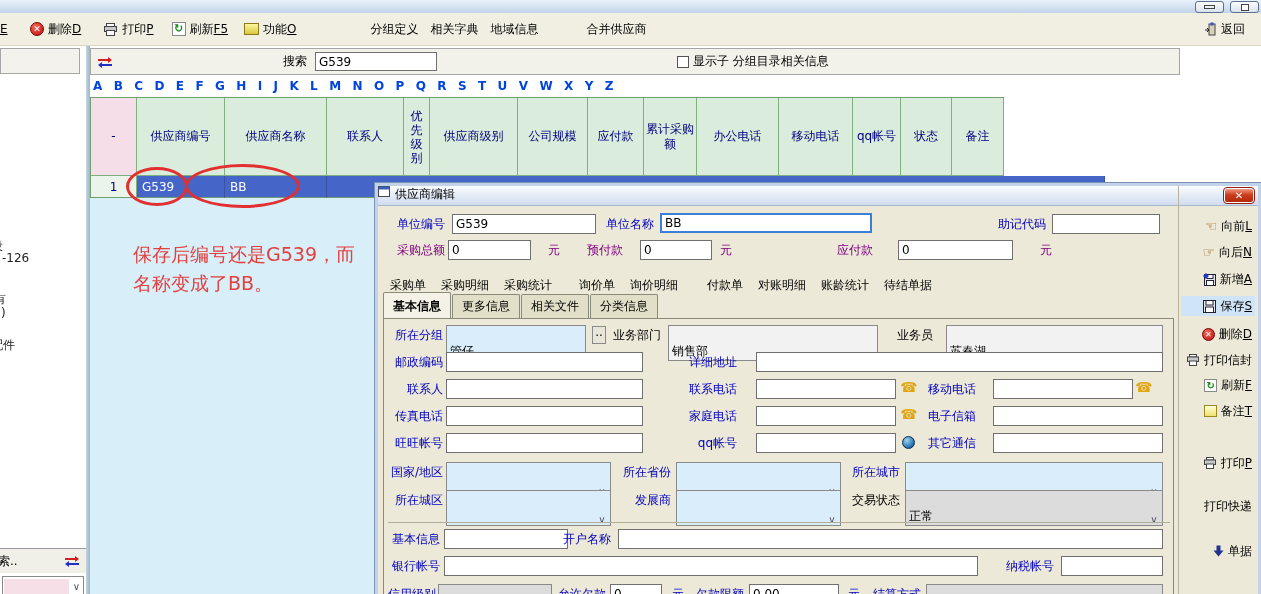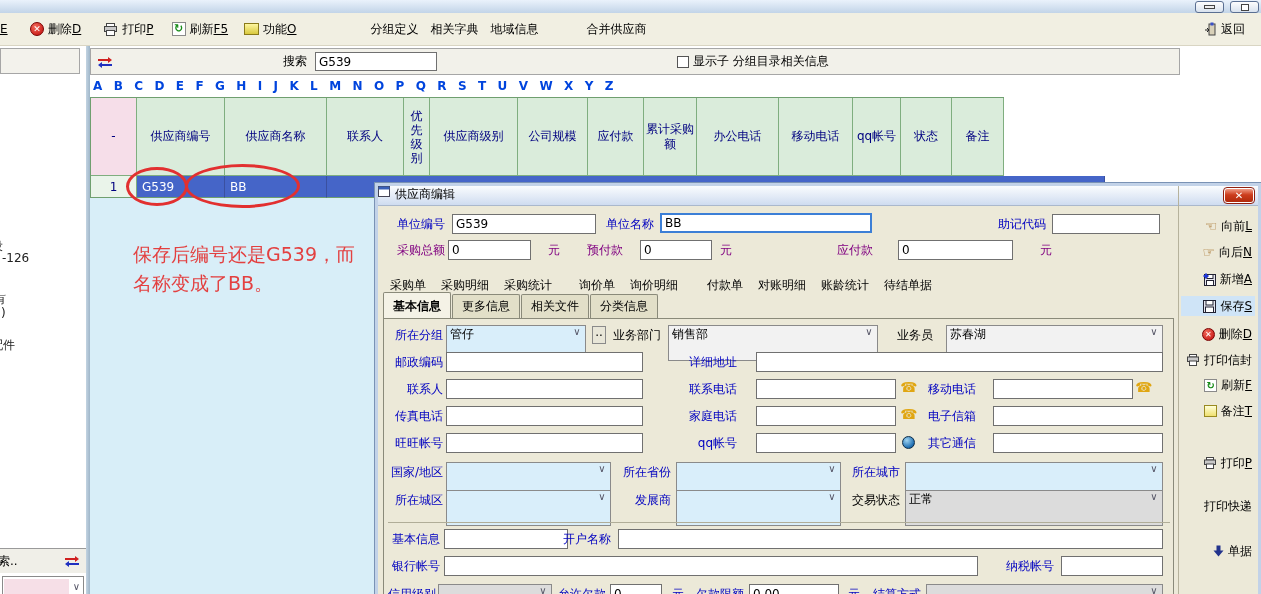--- a/index.html
+++ b/index.html
@@ -80,21 +80,21 @@
   .dlg-titlebar { position:absolute; left:0; top:0; width:100%; height:20px;
     background:linear-gradient(#fafcfe,#cfdcf0); border-bottom:1px solid #aab8cc; display:flex; gap:5px; }
   .dlg-close { position:absolute; right:4px; top:2px; width:30px; height:15px; border:1px solid #fff;
     outline:1px solid #902010; border-radius:3px; background:linear-gradient(#f09a84,#cc3d1d 45%,#b02a0c);
     color:#fff; font-size:10px; font-weight:bold; display:flex; align-items:center; justify-content:center; }
   .lbl { position:absolute; height:20px; display:flex; align-items:center; }
   .lbl.r { justify-content:flex-end; }
   .blue { color:#0000c0; } .dred { color:#000000; } .purp { color:#800080; }
   .din { position:absolute; height:20px; background:#fff; border:1px solid #707070; font:inherit; padding:0 3px; }
   .din.focus { border:2px solid #3c7fd6; }
-  .dd { position:absolute; height:36px; border:1px solid #8a8a8a; display:flex; align-items:flex-start; }
+  .dd { position:absolute; height:36px; border:1px solid #8a8a8a; display:flex; align-items:flex-end; }
   .dd .val { flex:1; padding-left:3px; overflow:hidden; white-space:nowrap; }
   .dd .chev { width:16px; text-align:center; color:#556; font-size:10px; }
   .dd.lblue { background:#d9eefa; } .dd.lgray { background:#f2f2f2; } .dd.gray { background:#dcdcdc; }
   .doc-links { position:absolute; left:12px; top:91px; display:flex; gap:15px; }
   .doc-links span { cursor:default; }
   .tabs { position:absolute; left:5px; top:109px; display:flex; height:24px; align-items:flex-end; }
   .tab { border:1px solid #8a8a7a; border-bottom:none; padding:3px 9px 4px; background:#e2dfc8; border-radius:2px 2px 0 0; margin-right:1px; }
   .tab.active { background:#f4f2e6; padding-top:5px; font-weight:bold; }
   .tab-panel { position:absolute; left:5px; top:132px; width:791px; height:288px; border:1px solid #8a8a7a; background:#ece9d8; }
   .more-btn { position:absolute; width:14px; height:18px; border:1px solid #8a8a8a; background:#e8e6d8; text-align:center; line-height:10px; }

